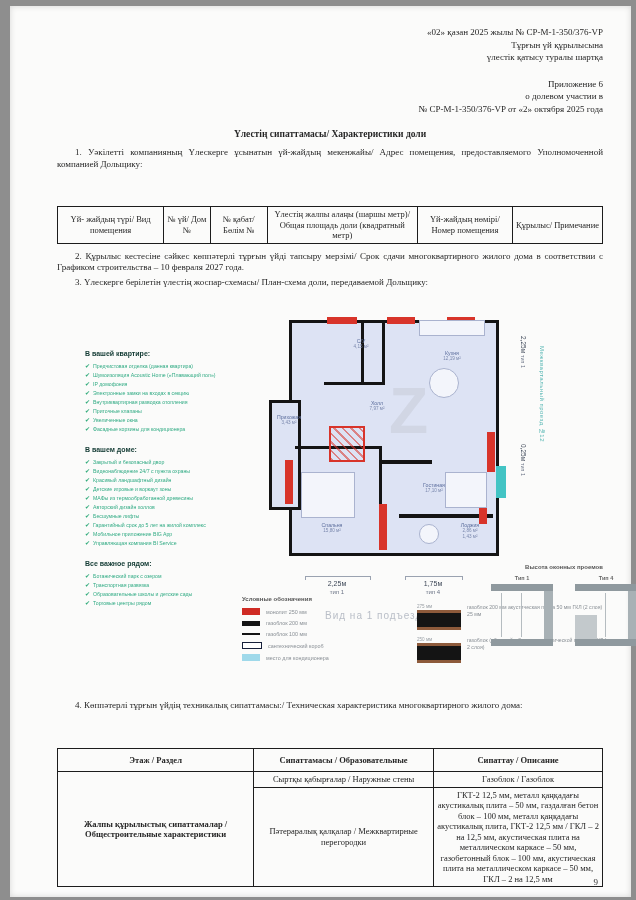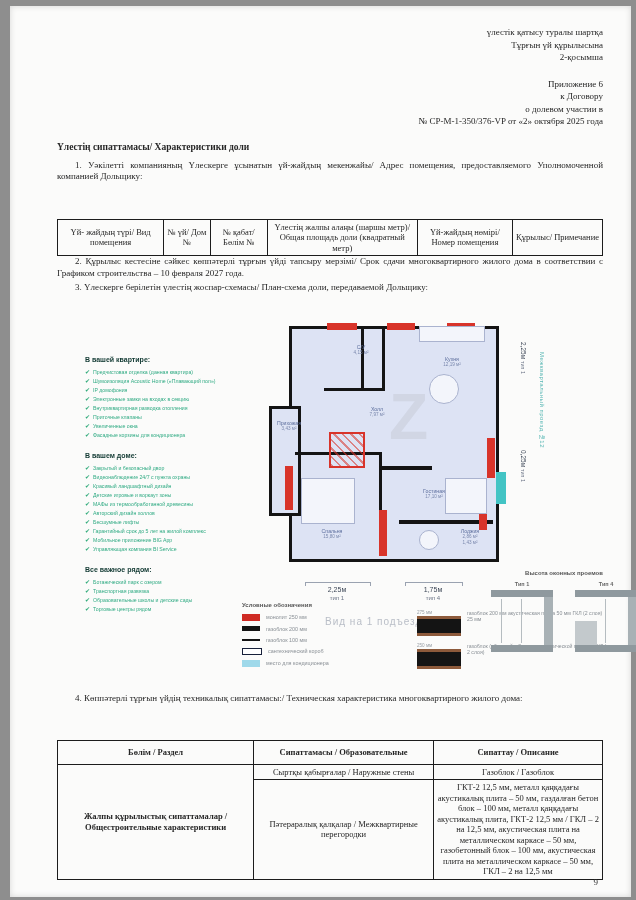--- a/index.html
+++ b/index.html
@@ -7,21 +7,21 @@
        font-family:"Liberation Serif",serif;color:#262626;}
   .page{position:absolute;left:10px;top:6px;right:5px;bottom:3px;background:#fbfbfa;
         box-shadow:inset 0 0 6px rgba(0,0,0,.15);}
   .content{position:absolute;left:47px;right:28px;top:20px;}
 
   
   .hdr{ text-align:right;font-size:9px;line-height:12.5px;}
   .hdr-block{margin-bottom:14px;}
   .hdr div{white-space:nowrap;}
 
-  .title{text-align:left;font-weight:bold;font-size:9.5px;margin:14px 0 8px 0;}
+  .title{text-align:center;font-weight:bold;font-size:9.5px;margin:14px 0 8px 0;}
 
   .para{font-size:9px;line-height:11.5px;text-align:justify;text-indent:18px;margin:0 0 3px 0;}
 
   table{border-collapse:collapse;width:100%;margin-top:36px;}
   td,th{border:1px solid #1c1c1c;font-size:8.5px;line-height:10.5px;padding:2px 3px;}
   .t1 th{font-weight:normal;text-align:center;vertical-align:middle;}
   .t1 td{text-align:center;vertical-align:top;height:70px;}
   .t2 th{font-weight:bold;text-align:center;padding:6px 3px;}
   .t2 td{text-align:center;vertical-align:middle;}
   .t2 .sec{font-weight:bold;}
@@ -92,27 +92,26 @@
 
   .pagenum{position:absolute;right:33px;bottom:10px;font-size:9px;color:#333;}
 </style>
 </head>
 <body>
 
 <div class="page">
 <div class="content">
 
   <div class="hdr hdr-block">
+    <div>«02» қазан 2025 жылы № СР-М-1-350/376-VP</div>
+    <div>Тұрғын үй құрылысына</div>
     <div>үлестік қатысу туралы шартқа</div>
-    <div>Тұрғын үй құрылысына</div>
-    <div>2-қосымша</div>
   </div>
   <div class="hdr">
     <div>Приложение 6</div>
-    <div>к Договору</div>
     <div>о долевом участии в</div>
     <div>№ СР-М-1-350/376-VP от «2» октября 2025 года</div>
   </div>
 
   <div class="title">Үлестің сипаттамасы/ Характеристики доли</div>
 
   <p class="para">1. Уәкілетті компанияның Үлескерге ұсынатын үй-жайдың мекенжайы/ Адрес помещения, предоставляемого Уполномоченной компанией Дольщику:</p>
 
   <table class="t1">
     <tbody>
@@ -120,21 +119,21 @@
       <th style="width:19.5%">Үй- жайдың түрі/ Вид помещения</th>
       <th style="width:8.5%">№ үй/ Дом №</th>
       <th style="width:10.5%">№ қабат/ Бөлім №</th>
       <th style="width:27.5%">Үлестің жалпы алаңы (шаршы метр)/ Общая площадь доли (квадратный метр)</th>
       <th style="width:17.5%">Үй-жайдың нөмірі/ Номер помещения</th>
       <th style="width:16.5%">Құрылыс/ Примечание</th>
     </tr>
   </tbody>
       </table>
 
-  <p class="para" style="">2. Құрылыс кестесіне сәйкес көппәтерлі тұрғын үйді тапсыру мерзімі/ Срок сдачи многоквартирного жилого дома в соответствии с Графиком строительства – 10 февраля 2027 года.</p>
+  <p class="para" style="margin-top:7px">2. Құрылыс кестесіне сәйкес көппәтерлі тұрғын үйді тапсыру мерзімі/ Срок сдачи многоквартирного жилого дома в соответствии с Графиком строительства – 10 февраля 2027 года.</p>
   <p class="para">3. Үлескерге берілетін үлестің жоспар-схемасы/ План-схема доли, передаваемой Дольщику:</p>
 
   <div class="figure">
 
     <div class="checklist">
       <div class="cl-group">
         <div class="cl-head">В вашей квартире:</div>
         <div class="cl-item"><span class="chk">✔</span><span>Предчистовая отделка (данная квартира)</span></div>
         <div class="cl-item"><span class="chk">✔</span><span>Шумоизоляция Acoustic Home («Плавающий пол»)</span></div>
         <div class="cl-item"><span class="chk">✔</span><span>IP домофония</span></div>
@@ -312,26 +311,26 @@
             <div class="wh-right"></div>
             <div class="wh-line2"></div>
             <div class="wh-sill"></div>
             <div class="wh-bot"></div>
           </div>
         </div>
       </div>
     </div>
   </div>
 
-  <p class="para" style="margin-top:3px">4. Көппәтерлі тұрғын үйдің техникалық сипаттамасы:/ Техническая характеристика многоквартирного жилого дома:</p>
+  <p class="para" style="margin-top:16px">4. Көппәтерлі тұрғын үйдің техникалық сипаттамасы:/ Техническая характеристика многоквартирного жилого дома:</p>
 
   <table class="t2">
     <tbody>
           <tr>
-      <th style="width:36%">Бөлім / Раздел</th>
+      <th style="width:36%">Этаж / Раздел</th>
       <th style="width:33%">Сипаттамасы / Образовательные</th>
       <th style="width:31%">Сипаттау / Описание</th>
     </tr>
     <tr>
       <td class="sec" rowspan="2">Жалпы құрылыстық сипаттамалар / Общестроительные характеристики</td>
       <td>Сыртқы қабырғалар / Наружные стены</td>
       <td>Газоблок / Газоблок</td>
     </tr>
     <tr>
       <td>Пәтераралық қалқалар / Межквартирные перегородки</td>

